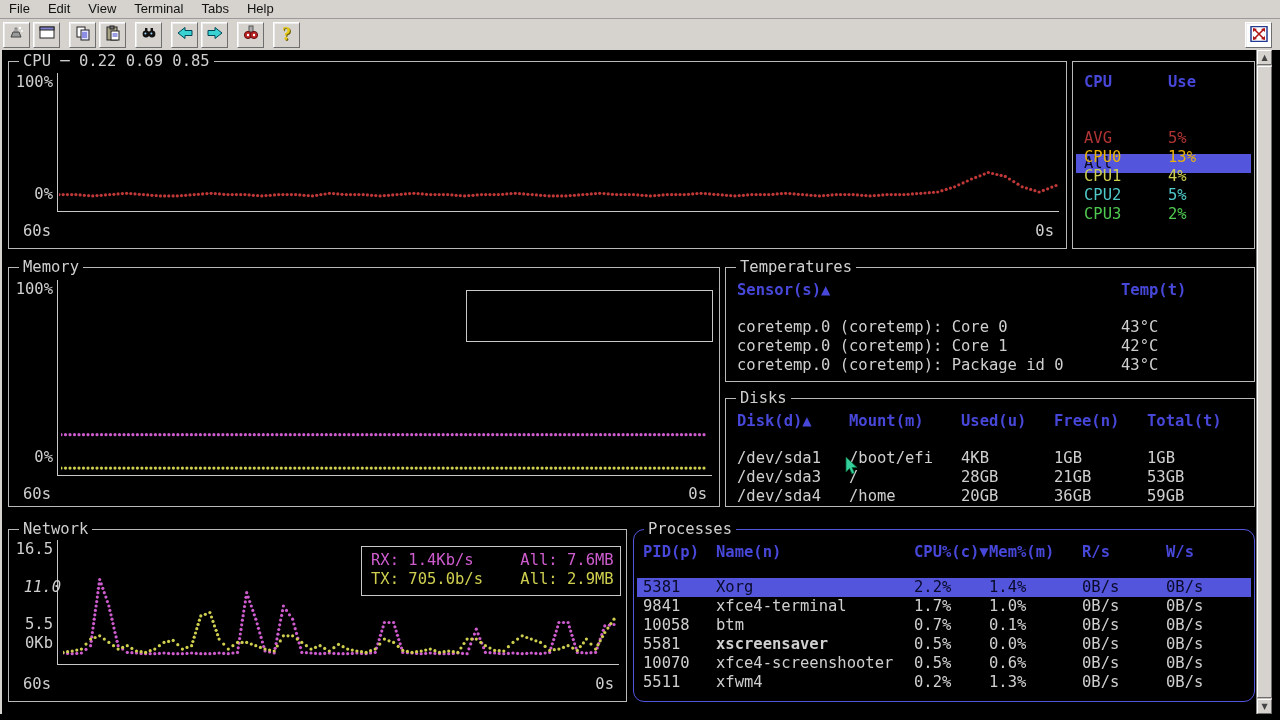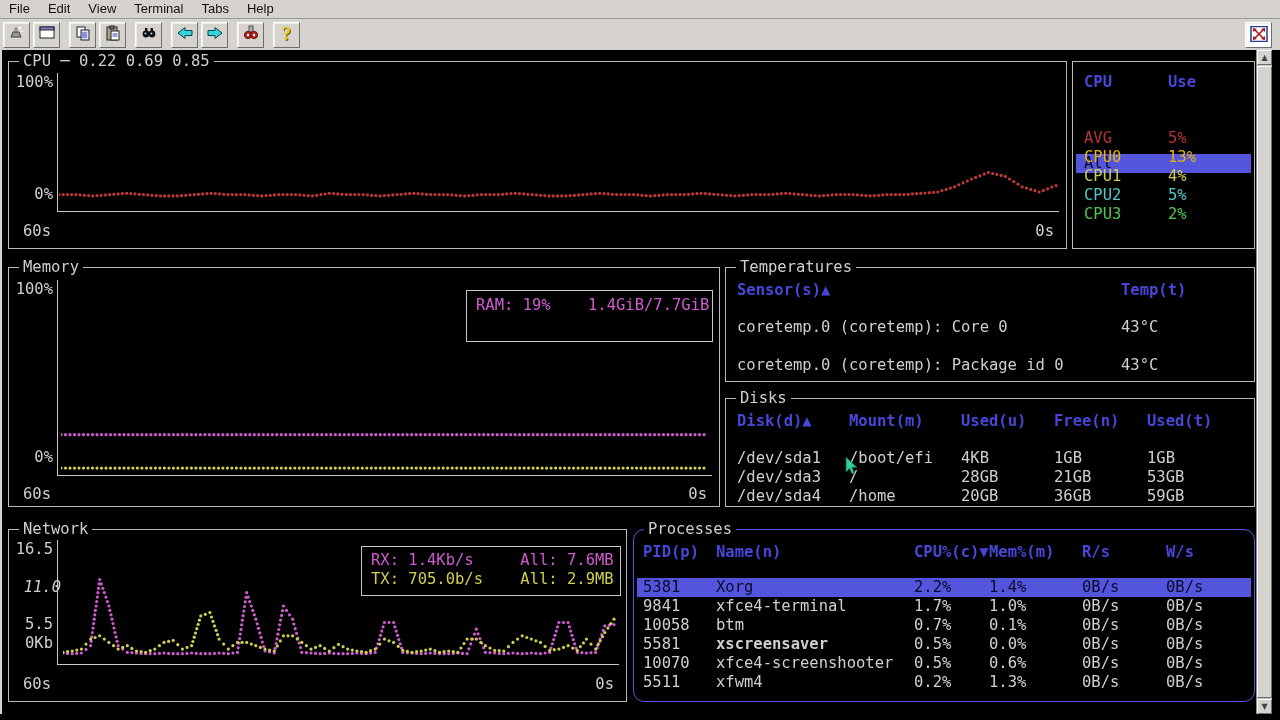--- a/index.html
+++ b/index.html
@@ -729,39 +729,39 @@
         <circle cx="611.5" cy="184.1" r="1.6" fill="#cfcf4f"></circle>
         <circle cx="616.0" cy="184.1" r="1.6" fill="#cfcf4f"></circle>
         <circle cx="620.5" cy="184.1" r="1.6" fill="#cfcf4f"></circle>
         <circle cx="625.0" cy="184.1" r="1.6" fill="#cfcf4f"></circle>
         <circle cx="629.5" cy="184.1" r="1.6" fill="#cfcf4f"></circle>
         <circle cx="634.0" cy="184.1" r="1.6" fill="#cfcf4f"></circle>
         <circle cx="638.5" cy="184.1" r="1.6" fill="#cfcf4f"></circle>
         <circle cx="643.0" cy="184.1" r="1.6" fill="#cfcf4f"></circle>
       </svg>
     <div class="infobox" style="left:457px;top:22px;width:245px;height:50px;">
-      <div class="line m-line" style="top:5px;">RAM: 19%    1.4GiB/7.7GiB</div>
     </div>
     <div class="xlab-l" style="top:217px;">60s</div>
     <div class="xlab-r" style="top:217px;">0s</div>
   </div>
 
   <div class="panel" style="left:725px;top:267px;width:528px;height:113px;">
     <div class="ptitle">Temperatures</div>
     <div class="rows" id="temps-rows">
         <div class="trow thead" style="top: 12px;"><span style="left: 8px;">Sensor(s)▲</span><span style="left: 392px;">Temp(t)</span></div>
         <div class="trow" style="top: 49px;"><span style="left: 8px;">coretemp.0 (coretemp): Core 0</span><span style="left: 392px;">43°C</span></div>
+        <div class="trow" style="top: 68px;"><span style="left: 8px;">coretemp.0 (coretemp): Core 1</span><span style="left: 392px;">42°C</span></div>
         <div class="trow" style="top: 87px;"><span style="left: 8px;">coretemp.0 (coretemp): Package id 0</span><span style="left: 392px;">43°C</span></div>
       </div>
   </div>
 
   <div class="panel" style="left:725px;top:398px;width:528px;height:107px;">
     <div class="ptitle">Disks</div>
     <div class="rows" id="disks-rows">
-        <div class="trow thead" style="top: 12px;"><span style="left: 8px;">Disk(d)▲</span><span style="left: 120px;">Mount(m)</span><span style="left: 232px;">Used(u)</span><span style="left: 325px;">Free(n)</span><span style="left: 418px;">Used(t)</span></div>
+        <div class="trow thead" style="top: 12px;"><span style="left: 8px;">Disk(d)▲</span><span style="left: 120px;">Mount(m)</span><span style="left: 232px;">Used(u)</span><span style="left: 325px;">Free(n)</span><span style="left: 418px;">Total(t)</span></div>
         <div class="trow" style="top: 49px;"><span style="left: 8px;">/dev/sda1</span><span style="left: 120px;">/boot/efi</span><span style="left: 232px;">4KB</span><span style="left: 325px;">1GB</span><span style="left: 418px;">1GB</span></div>
         <div class="trow" style="top: 68px;"><span style="left: 8px;">/dev/sda3</span><span style="left: 120px;">/</span><span style="left: 232px;">28GB</span><span style="left: 325px;">21GB</span><span style="left: 418px;">53GB</span></div>
         <div class="trow" style="top: 87px;"><span style="left: 8px;">/dev/sda4</span><span style="left: 120px;">/home</span><span style="left: 232px;">20GB</span><span style="left: 325px;">36GB</span><span style="left: 418px;">59GB</span></div>
       </div>
   </div>
 
   <div class="panel" style="left:8px;top:529px;width:617px;height:171px;">
     <div class="ptitle">Network</div>
     <div class="ylab" style="top:10px;left:0;">16.5</div>
     <div class="ylab" style="top:48px;left:8px;font-style:italic;">11.0</div>

